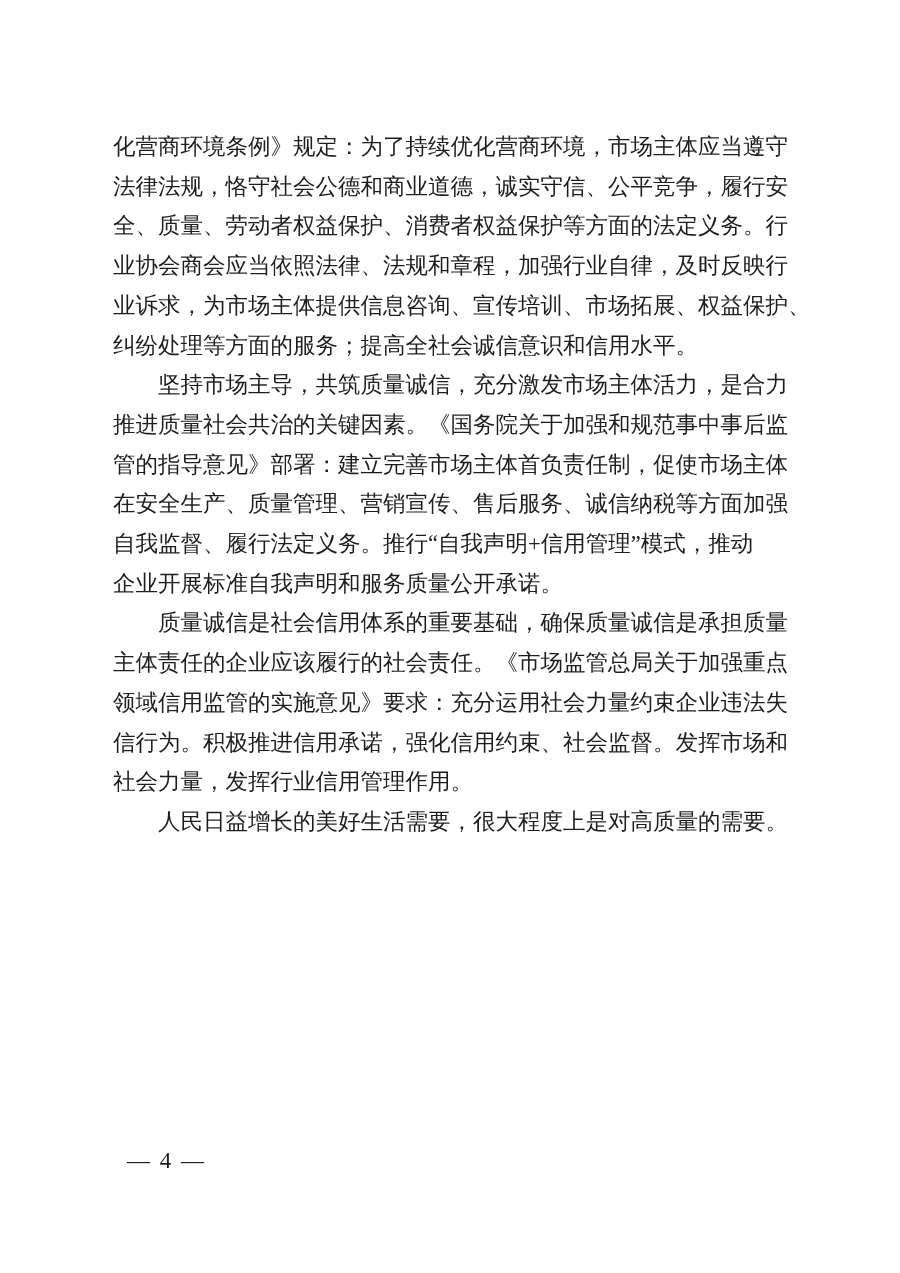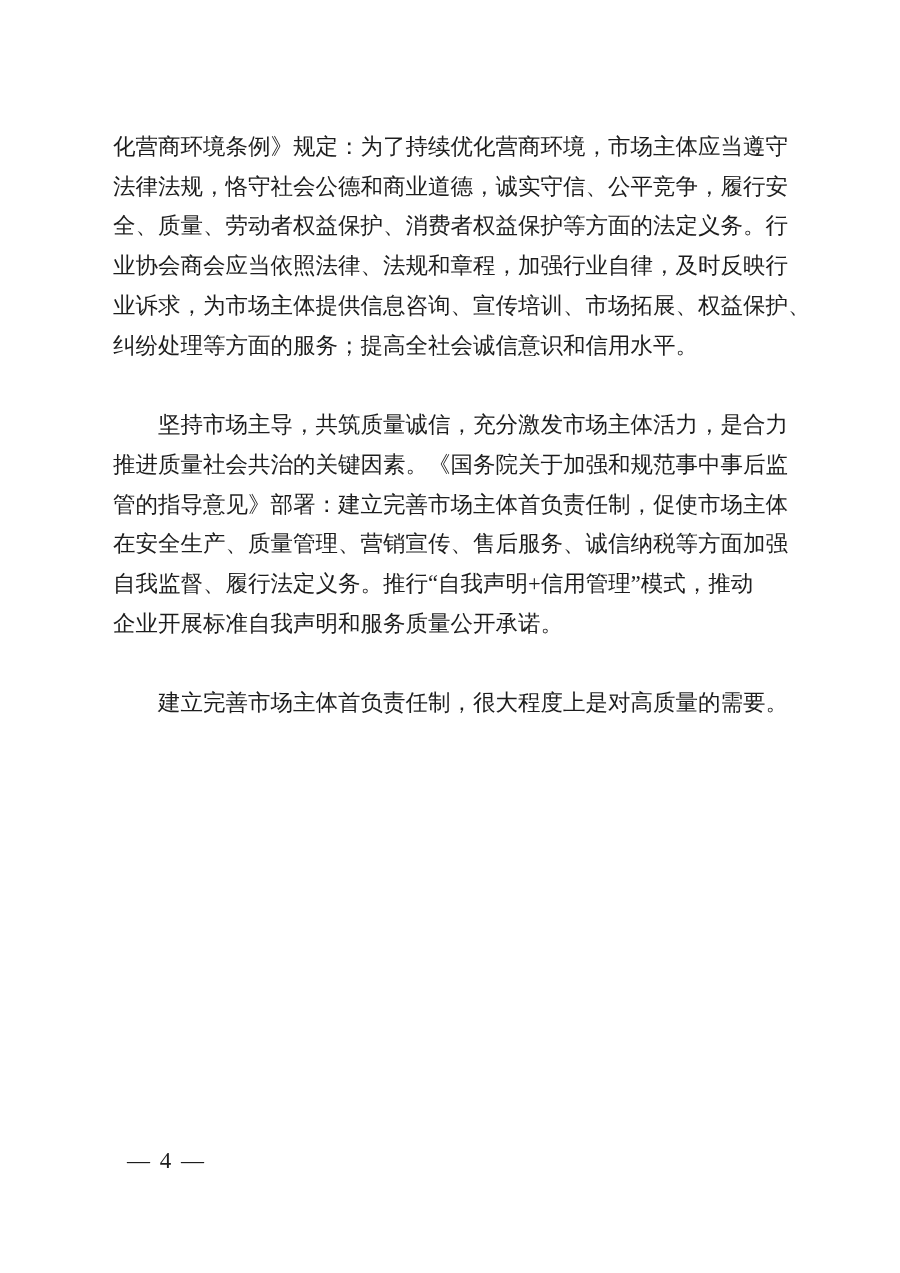--- a/index.html
+++ b/index.html
@@ -33,21 +33,20 @@
     letter-spacing: 0;
     text-align: left;
   }
   .para {
     margin: 0;
     padding: 0;
     white-space: pre-line; 
   }
   .para.indent {
     text-indent: 2em;
-    margin-top: 40px;
   }
   .page-number {
     position: absolute;
     left: 127px;
     top: 1146px;
     color: #1d1d1d;
     font-size: 23px;
     line-height: 30px;
     letter-spacing: 2px;
   }
@@ -62,16 +61,21 @@
 全、质量、劳动者权益保护、消费者权益保护等方面的法定义务。行
 业协会商会应当依照法律、法规和章程，加强行业自律，及时反映行
 业诉求，为市场主体提供信息咨询、宣传培训、市场拓展、权益保护、
 纠纷处理等方面的服务；提高全社会诚信意识和信用水平。</p>
     <p class="para indent">坚持市场主导，共筑质量诚信，充分激发市场主体活力，是合力
 推进质量社会共治的关键因素。《国务院关于加强和规范事中事后监
 管的指导意见》部署：建立完善市场主体首负责任制，促使市场主体
 在安全生产、质量管理、营销宣传、售后服务、诚信纳税等方面加强
 自我监督、履行法定义务。推行“自我声明+信用管理”模式，推动
 企业开展标准自我声明和服务质量公开承诺。</p>
-    <p class="para indent">建立完善市场主体首负责任制，很大程度上是对高质量的需要。</p>
+    <p class="para indent">质量诚信是社会信用体系的重要基础，确保质量诚信是承担质量
+主体责任的企业应该履行的社会责任。《市场监管总局关于加强重点
+领域信用监管的实施意见》要求：充分运用社会力量约束企业违法失
+信行为。积极推进信用承诺，强化信用约束、社会监督。发挥市场和
+社会力量，发挥行业信用管理作用。</p>
+    <p class="para indent">人民日益增长的美好生活需要，很大程度上是对高质量的需要。</p>
   </div>
   <div class="page-number">— 4 —</div>
 </div>
 
 </body></html>

